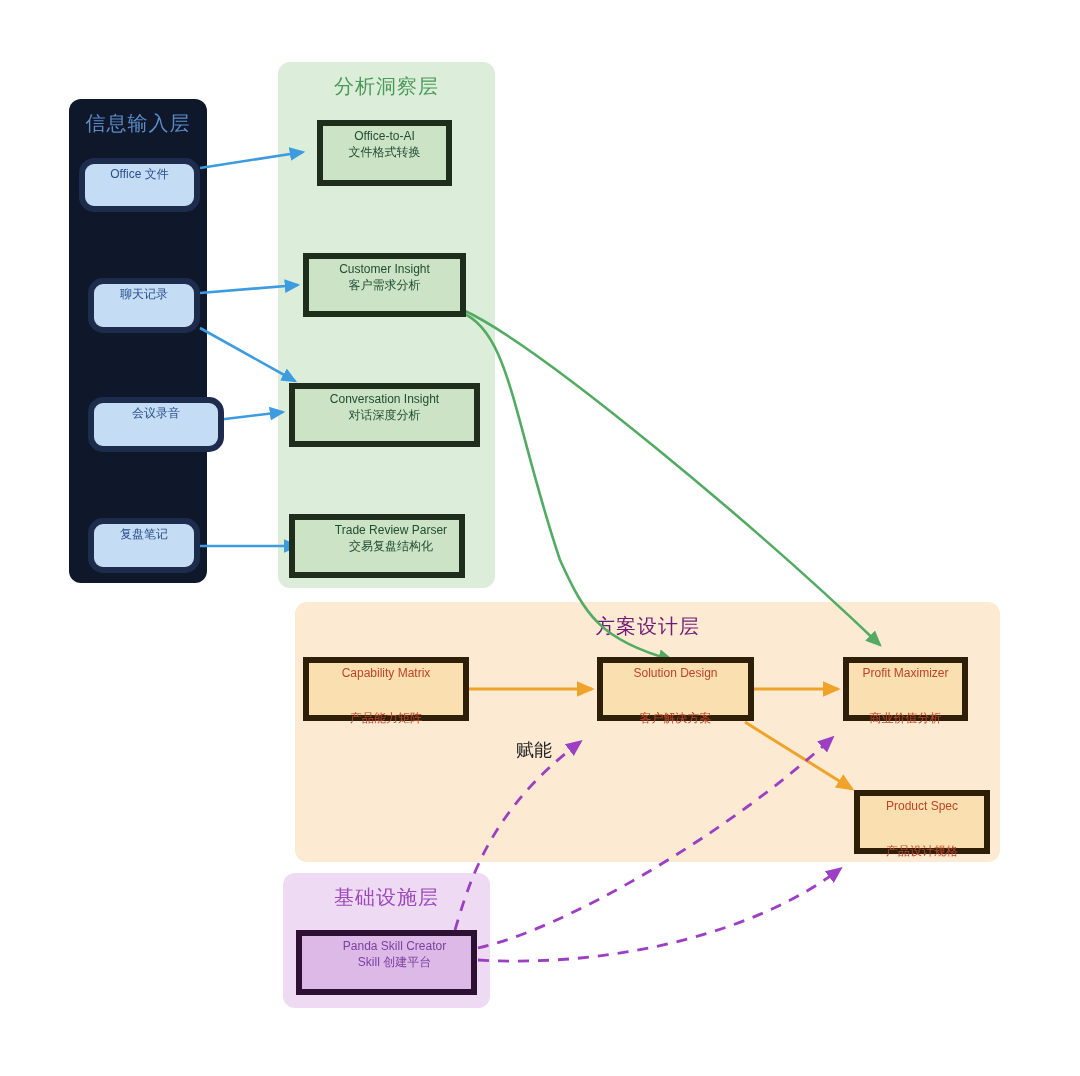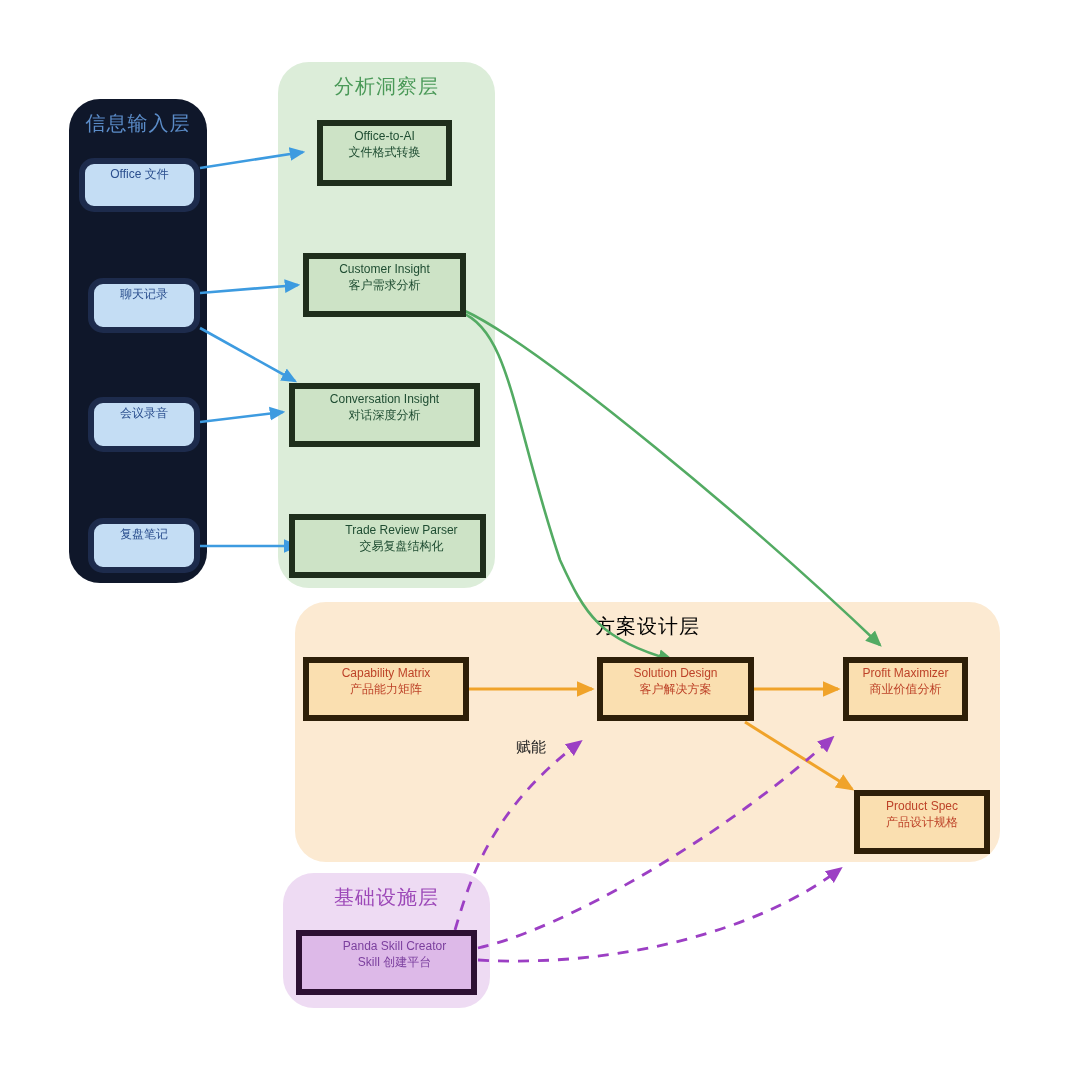--- a/index.html
+++ b/index.html
@@ -12,21 +12,21 @@
   }
   #canvas {
     position: relative;
     width: 1080px;
     height: 1076px;
     background: #ffffff;
     overflow: hidden;
   }
   .layer {
     position: absolute;
-    border-radius: 31px;
+    border-radius: 12px;
     box-sizing: border-box;
   }
   .layer-title {
     position: absolute;
     width: 100%;
     text-align: center;
     font-size: 20px;
     letter-spacing: 1px;
     line-height: 1;
     white-space: nowrap;
@@ -46,26 +46,26 @@
     text-align: center;
     line-height: 1.34;
     font-size: 12px;
     padding: 2px 4px;
   }
   .node .l1 { display: block; }
   .node .l2 { display: block; }
 
   .node-blue  { background: #c4ddf4; border-color: #1d2b4c; color: #2b4f8e; border-radius: 15px; }
   .node-green { background: #cde3c6; border-color: #1f2e1c; color: #1f4d32; }
-  .node-orange{ background: #fadfb0; border-color: #2e1f08; color: #bd4228; }
+  .node-orange{ background: #fadfb0; border-color: #2e1f08; color: #bd4228; gap: 29px; }
   .node-purple{ background: #ddb9e8; border-color: #2d1033; color: #7b3f9e; }
 
   .edge-label {
     position: absolute;
-    font-size: 15px;
+    font-size: 18px;
     color: #222222;
     white-space: nowrap;
     font-family: Liberation Serif, serif;
   }
   svg.wires {
     position: absolute;
     left: 0; top: 0;
     width: 1080px;
     height: 1076px;
     pointer-events: none;
@@ -78,21 +78,21 @@
 
   <div class="layer layer-input" style="left:69px; top:99px; width:138px; height:484px;">
     <div class="layer-title" style="top:14px; color:#5b8cc8;">信息输入层</div>
   </div>
 
   <div class="layer layer-analysis" style="left:278px; top:62px; width:217px; height:526px;">
     <div class="layer-title" style="top:14px; color:#4a9958;">分析洞察层</div>
   </div>
 
   <div class="layer layer-design" style="left:295px; top:602px; width:705px; height:260px;">
-    <div class="layer-title" style="top:14px; color:#000000;">方案设计层</div>
+    <div class="layer-title" style="top:14px; color:#701a75;">方案设计层</div>
   </div>
 
   <div class="layer layer-infra" style="left:283px; top:873px; width:207px; height:135px;">
     <div class="layer-title" style="top:14px; color:#9c48b8;">基础设施层</div>
   </div>
 
   <svg class="wires" viewBox="0 0 1080 1076">
     <defs>
       <marker id="arrow-blue" viewBox="0 0 10 10" refX="8.5" refY="5" markerWidth="6" markerHeight="6" orient="auto-start-reverse">
         <path d="M0,0.6 L10,5 L0,9.4 z" fill="#3d9be0"></path>
@@ -138,21 +138,21 @@
   <div class="edge-label" style="left:516px; top:738px;">赋能</div>
 
   <div class="node node-blue" style="left:79px; top:158px; width:121px; height:54px;">
     <span class="l1">Office 文件</span>
   </div>
 
   <div class="node node-blue" style="left:88px; top:278px; width:112px; height:55px;">
     <span class="l1">聊天记录</span>
   </div>
 
-  <div class="node node-blue" style="left:88px; top:397px; width:112px; height:55px;">
+  <div class="node node-blue" style="left:88px; top:397px; width:136px; height:55px;">
     <span class="l1">会议录音</span>
   </div>
 
   <div class="node node-blue" style="left:88px; top:518px; width:112px; height:55px;">
     <span class="l1">复盘笔记</span>
   </div>
 
   <div class="node node-green" style="left:317px; top:120px; width:135px; height:66px;">
     <span class="l1">Office-to-AI</span>
     <span class="l2">文件格式转换</span>
@@ -161,21 +161,21 @@
   <div class="node node-green" style="left:303px; top:253px; width:163px; height:64px;">
     <span class="l1">Customer Insight</span>
     <span class="l2">客户需求分析</span>
   </div>
 
   <div class="node node-green" style="left:289px; top:383px; width:191px; height:64px;">
     <span class="l1">Conversation Insight</span>
     <span class="l2">对话深度分析</span>
   </div>
 
-  <div class="node node-green" style="left:289px; top:514px; width:197px; height:64px;padding-left:32px;">
+  <div class="node node-green" style="left:289px; top:514px; width:176px; height:64px;padding-left:32px;">
     <span class="l1">Trade Review Parser</span>
     <span class="l2">交易复盘结构化</span>
   </div>
 
   <div class="node node-orange" style="left:303px; top:657px; width:166px; height:64px;">
     <span class="l1">Capability Matrix</span>
     <span class="l2">产品能力矩阵</span>
   </div>
 
   <div class="node node-orange" style="left:597px; top:657px; width:157px; height:64px;">

